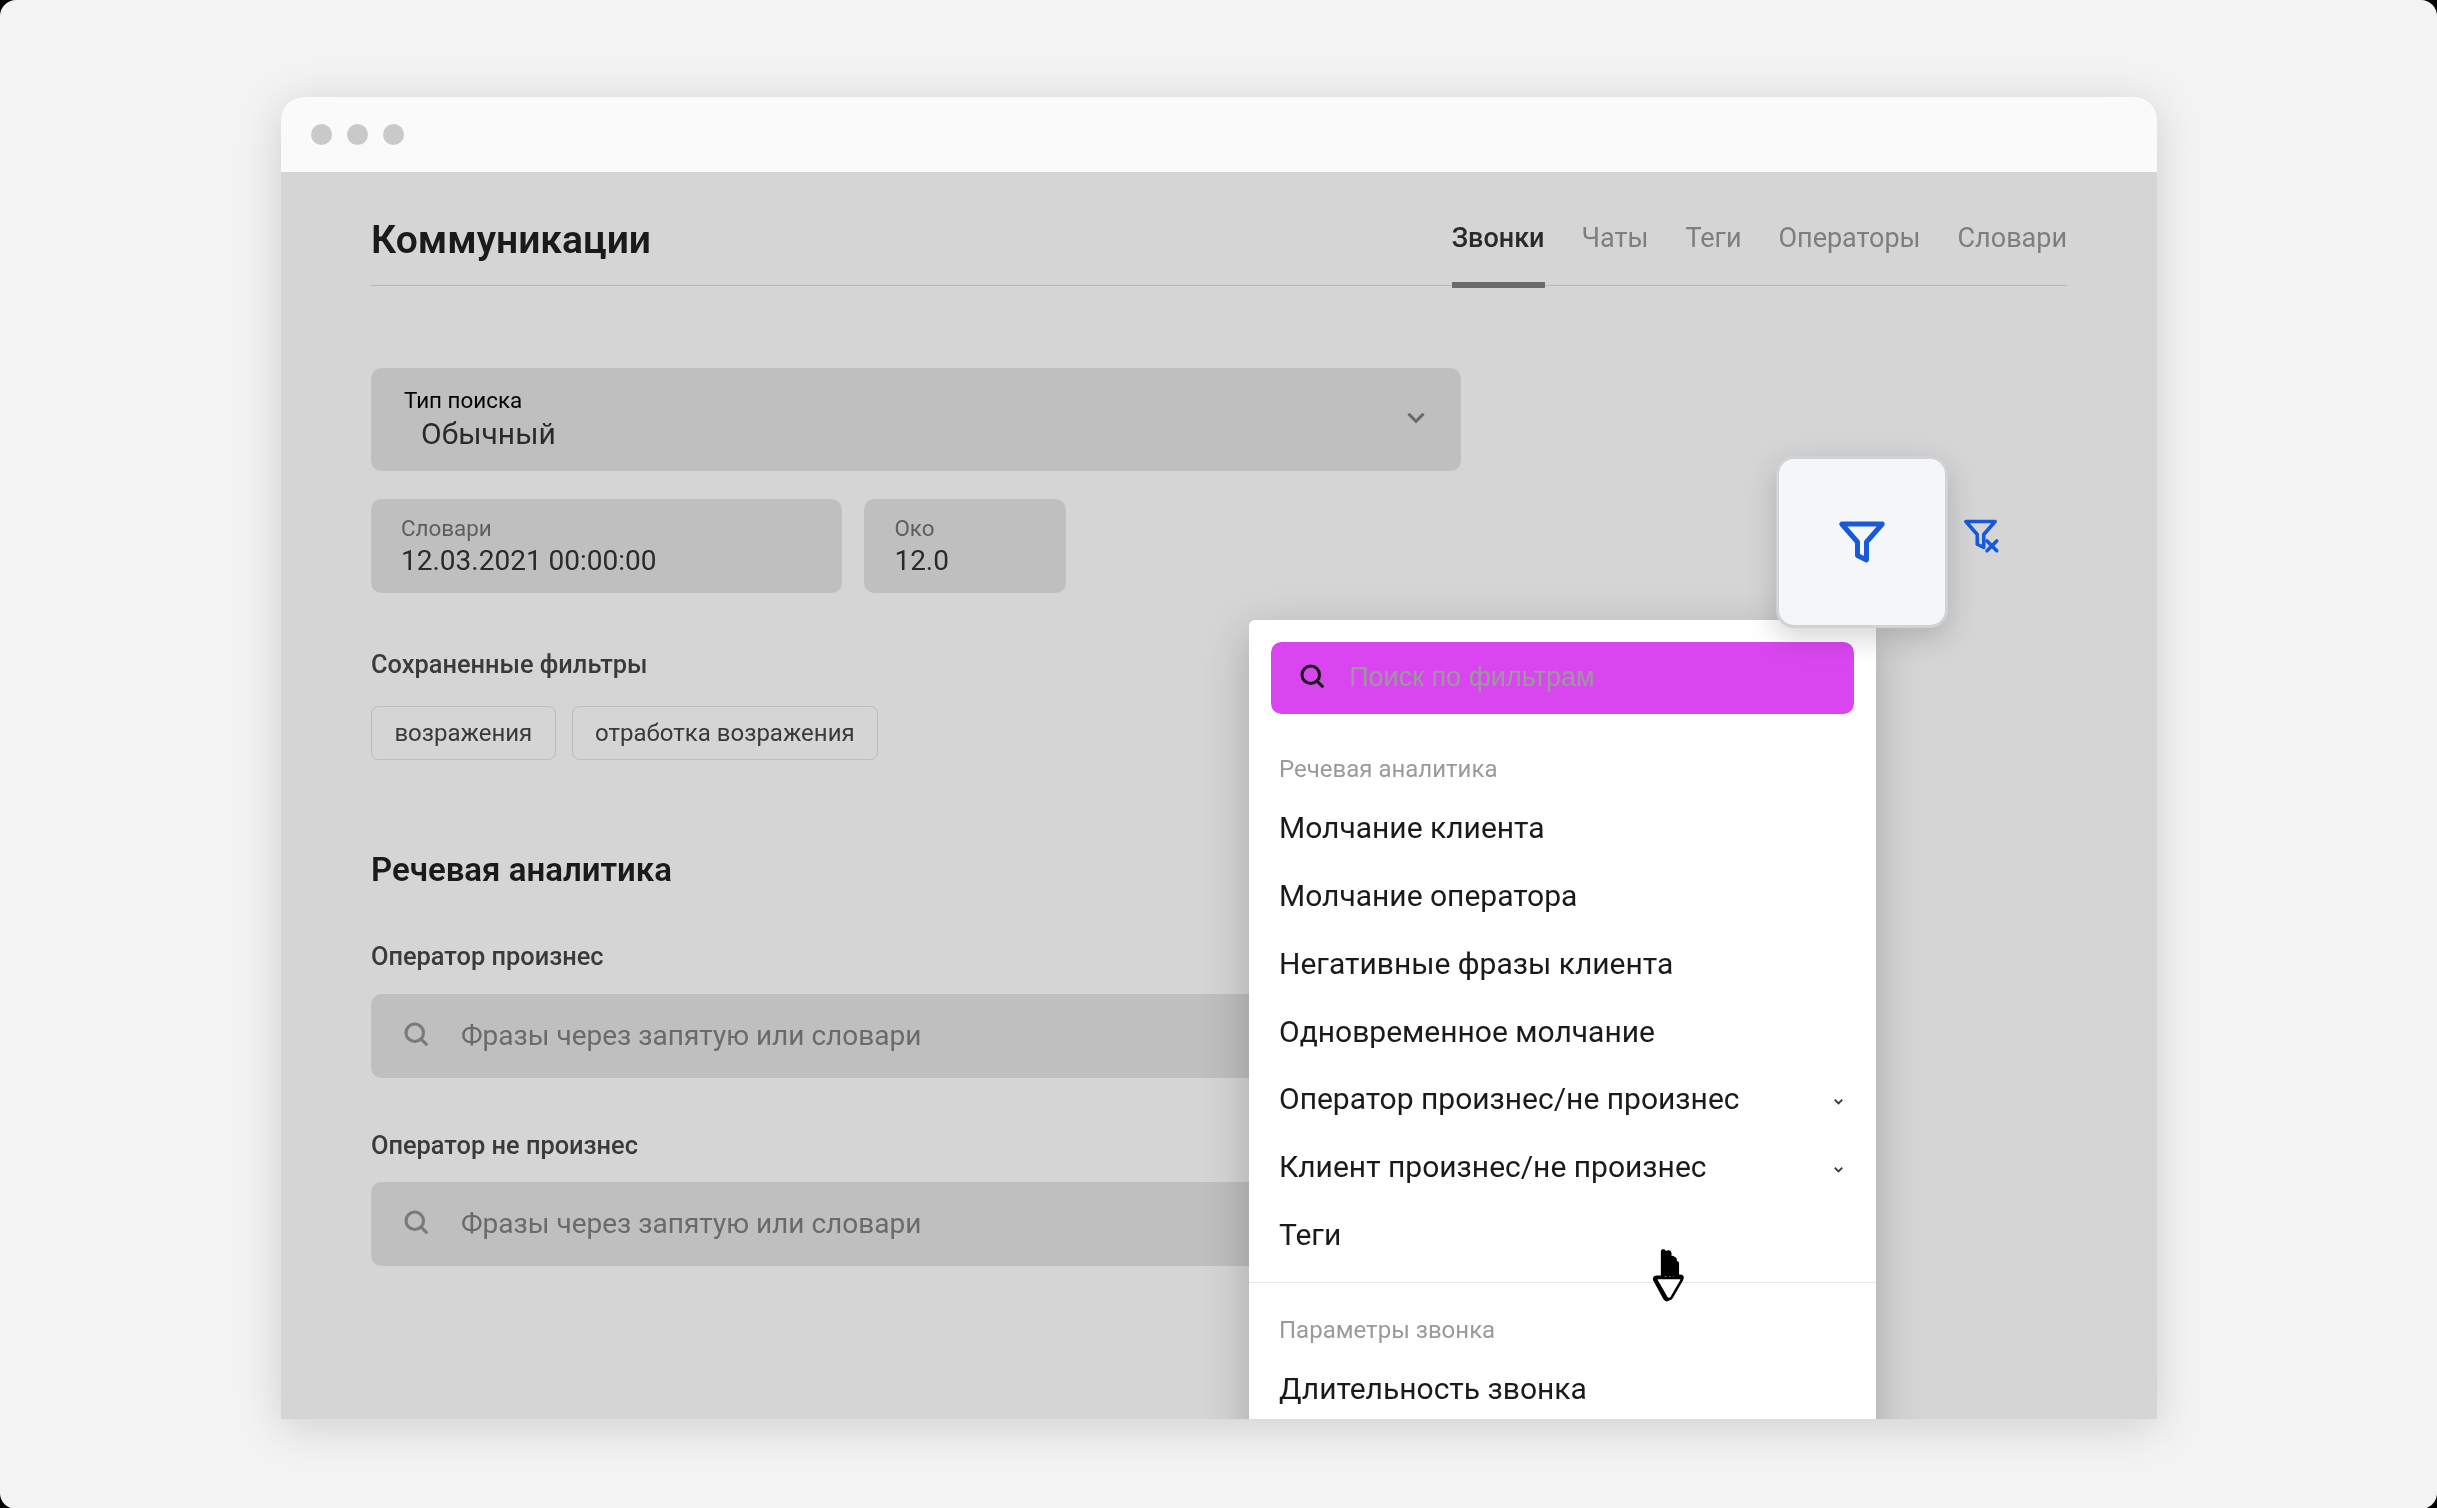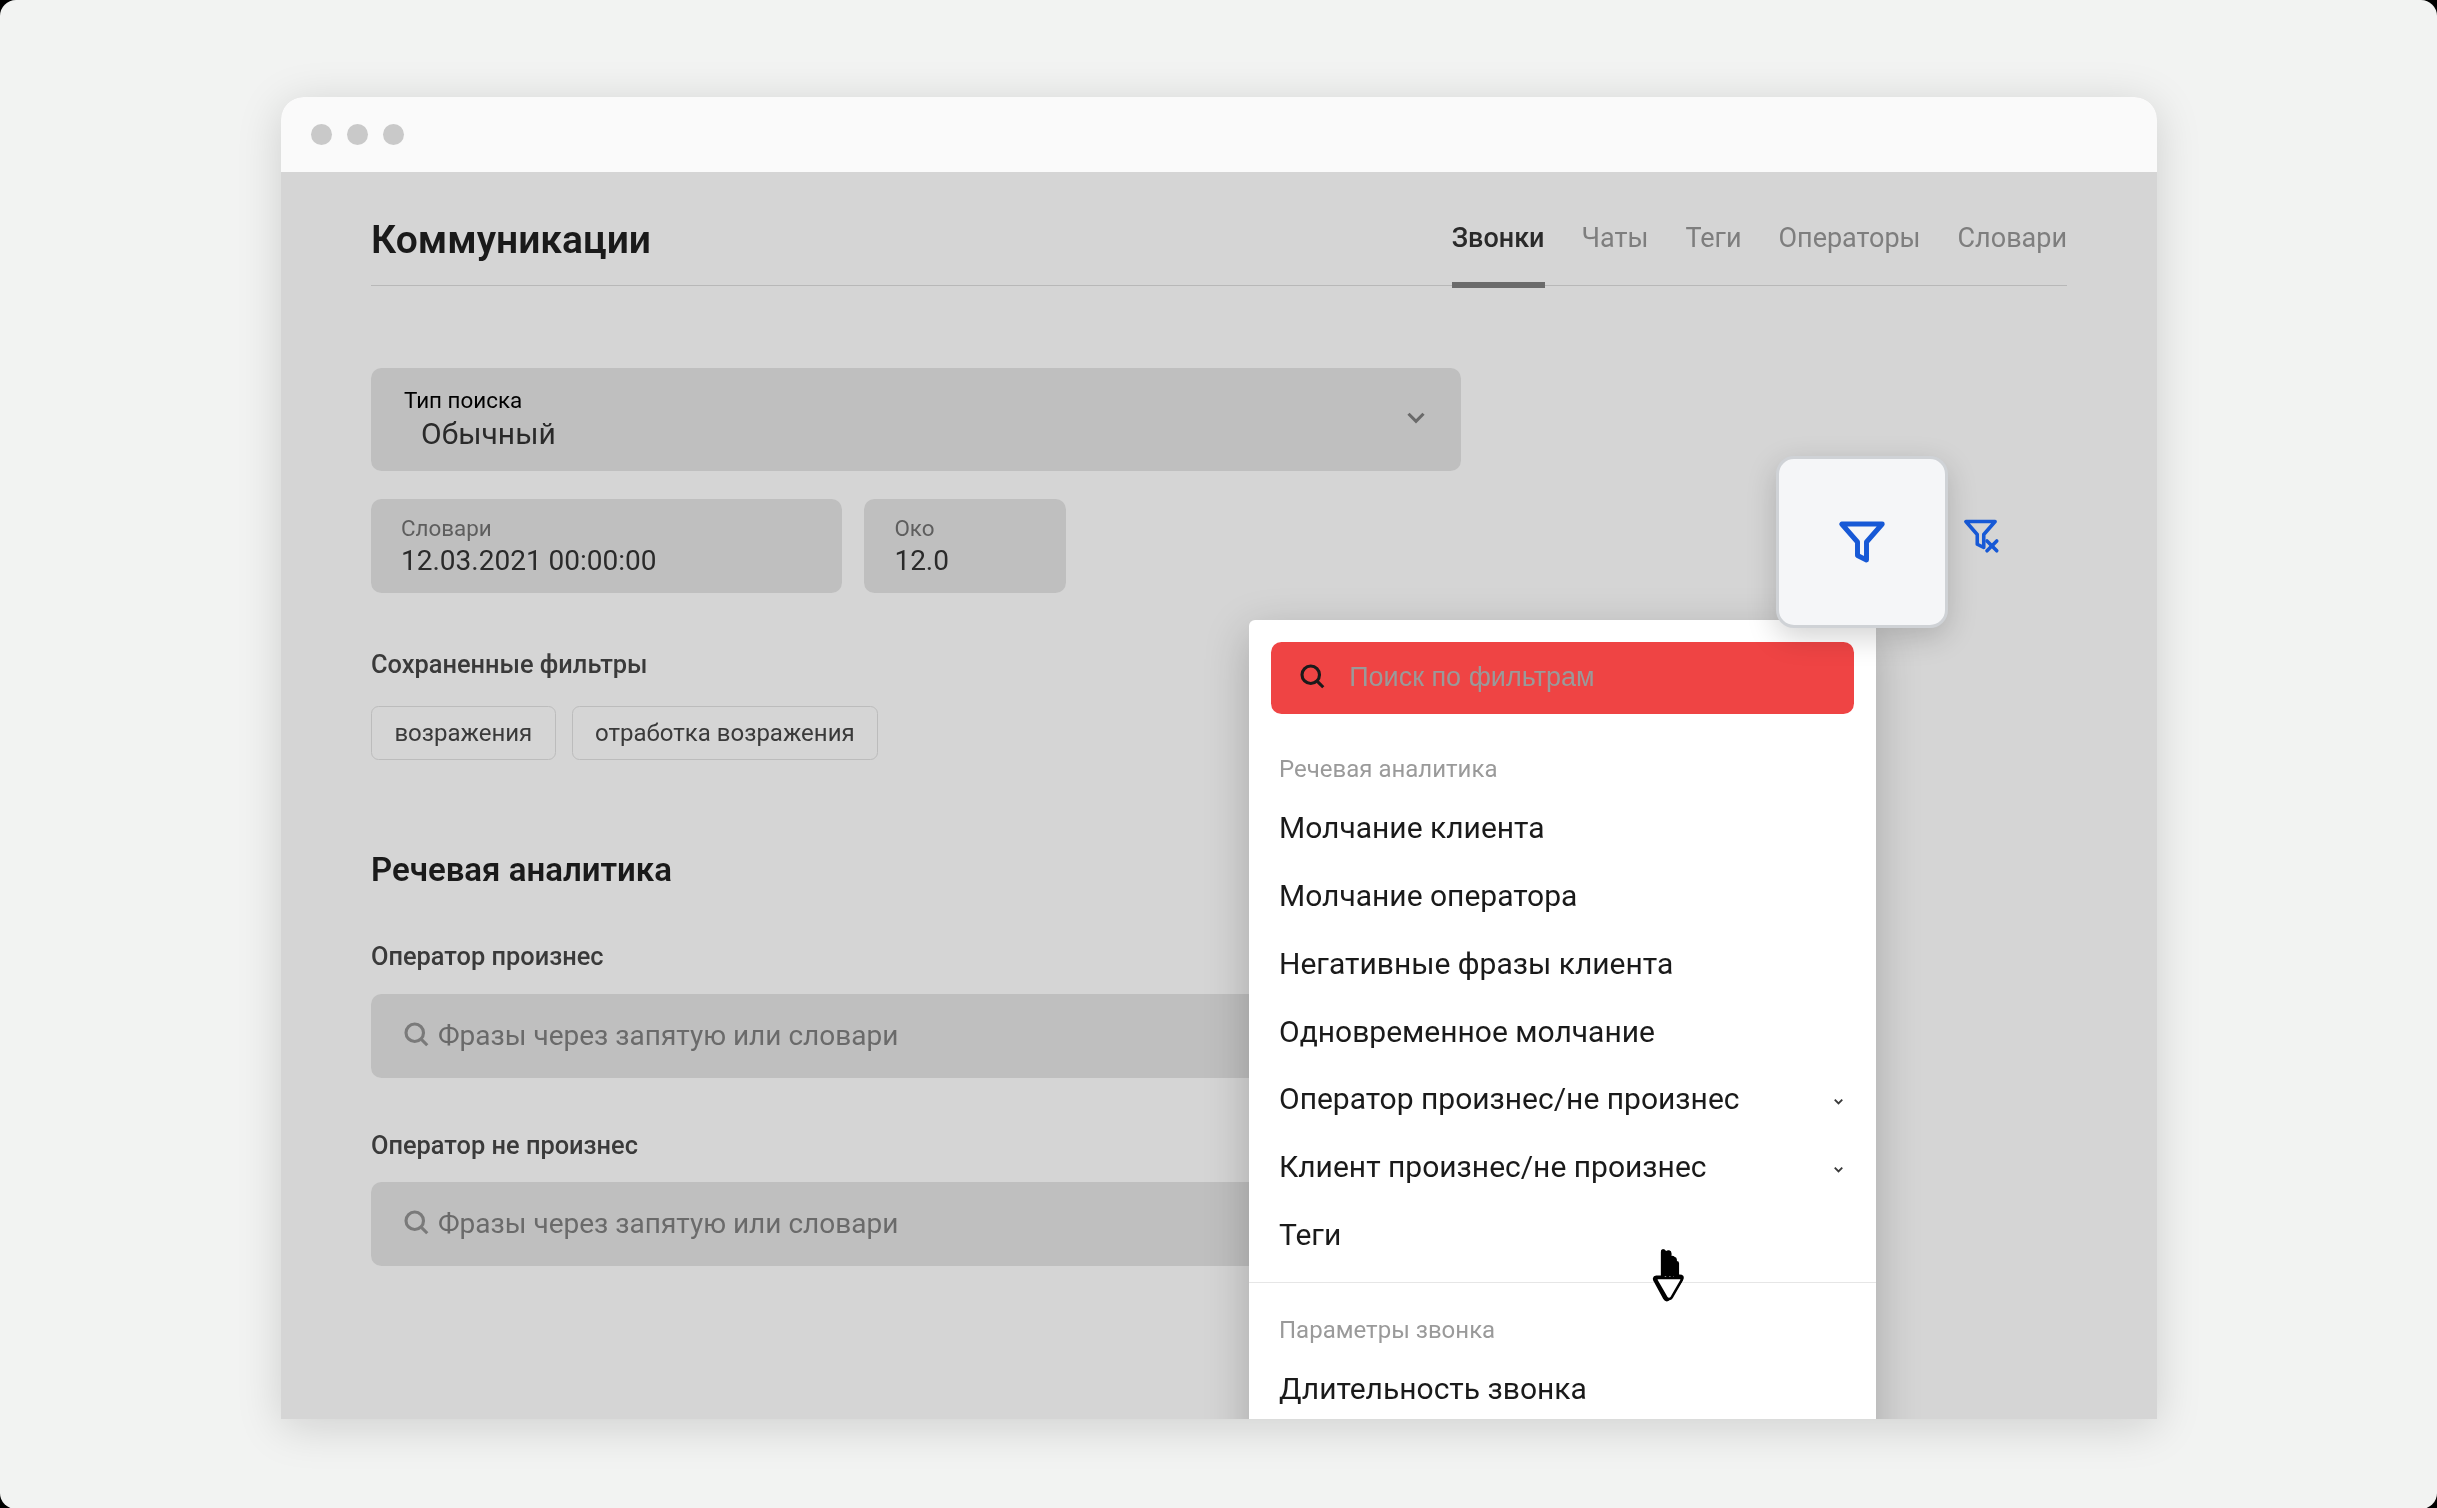--- a/index.html
+++ b/index.html
@@ -146,21 +146,21 @@
     font-weight: 500;
   }
   .field-label + .phrase-input { margin-top: 22.4px; }
   .phrase-input {
     background: #bfbfbf;
     border-radius: 10.5px;
     padding: 25.4px 30px;
     width: 1090px;
     display: flex;
     align-items: center;
-    gap: 7px;
+    gap: 30px;
   }
   .phrase-input .ph-text {
     font-size: 28px;
     color: #6a6a6a;
   }
 
   
   .filter-btn {
     position: absolute;
     left: 1495px;
@@ -192,21 +192,21 @@
     background: #fff;
     border-radius: 6px;
     box-shadow: 0 13.4px 45px rgba(0,0,0,0.22);
     z-index: 15;
     padding: 22.4px 0 0 0;
     height: 874px;
     overflow: hidden;
   }
   .pop-search {
     margin: 0 22.4px;
-    background: #ef4444;
+    background: #d946ef;
     border-radius: 10.5px;
     display: flex;
     align-items: center;
     gap: 22.4px;
     padding: 19.4px 25.4px;
   }
   .pop-search input {
     border: none;
     background: transparent;
     font-size: 27px;

